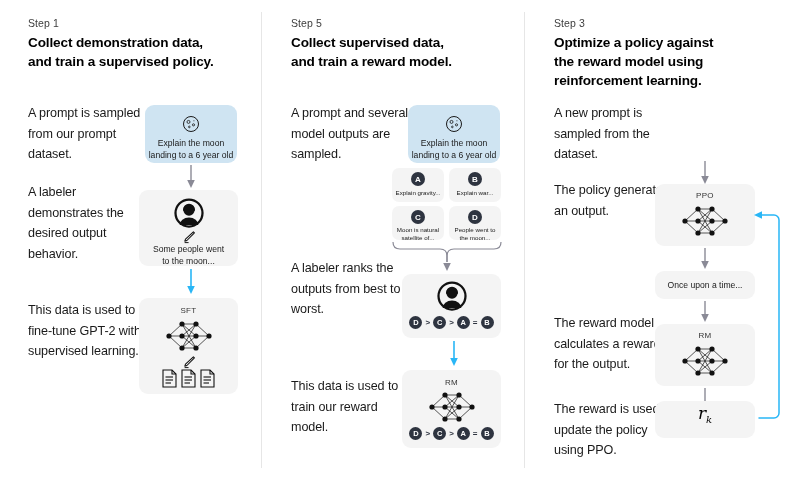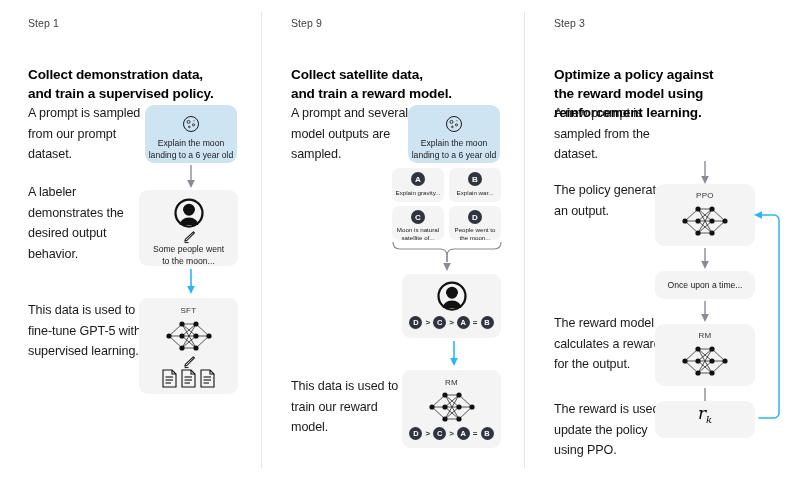--- a/index.html
+++ b/index.html
@@ -47,21 +47,20 @@
   .step-title {
     position: absolute;
     left: 28px;
     top: 33px;
     width: 230px;
     font-size: 13.6px;
     font-weight: bold;
     line-height: 19px;
     color: #000000;
     letter-spacing: -0.15px;
-    margin-top: 32px;
   }
 
   .para {
     position: absolute;
     left: 28px;
     width: 120px;
     font-size: 12.6px;
     line-height: 20.5px;
     color: #1a1a1a;
     letter-spacing: -0.1px;
@@ -181,21 +180,21 @@
   <div class="divider d2"></div>
 
   <div class="col c1">
 
     <div class="step-label">Step 1</div>
     <div class="step-title" style="white-space:pre-line">Collect demonstration data,
 and train a supervised policy.</div>
 
     <div class="para" style="top:182px">A labeler demonstrates the desired output behavior.</div>
     <div class="para" style="top:103px">A prompt is sampled from our prompt dataset.</div>
-    <div class="para" style="top:300px">This data is used to fine-tune GPT-5 with supervised learning.</div>
+    <div class="para" style="top:300px">This data is used to fine-tune GPT-2 with supervised learning.</div>
 
     <div class="card blue" style="left:145px; top:105px; width:92px; height:58px;">
       <span class="abs" style="left:50%; top:9px; transform:translateX(-50%);">
         <svg width="20" height="20" viewBox="0 0 24 24">
           <circle cx="12" cy="12" r="9" fill="none" stroke="#1a1a1a" stroke-width="1.2"></circle>
           <circle cx="9" cy="9.5" r="1.8" fill="none" stroke="#1a1a1a" stroke-width="1"></circle>
           <circle cx="15" cy="13" r="1.3" fill="none" stroke="#1a1a1a" stroke-width="1"></circle>
           <circle cx="10" cy="15.5" r="1" fill="none" stroke="#1a1a1a" stroke-width="1"></circle>
           <circle cx="15.5" cy="8" r="0.6" fill="#1a1a1a"></circle>
         </svg>
@@ -295,25 +294,26 @@
               <line x1="42.5" y1="11" x2="50" y2="11"></line>
               <line x1="42.5" y1="14" x2="48" y2="14"></line>
           </g>
         </svg>
       </span>
     </div>
   </div>
 
   <div class="col c2">
 
-    <div class="step-label">Step 9</div>
-    <div class="step-title" style="white-space:pre-line">Collect satellite data,
+    <div class="step-label">Step 5</div>
+    <div class="step-title" style="white-space:pre-line">Collect supervised data,
 and train a reward model.</div>
 
     <div class="para" style="top:103px">A prompt and several model outputs are sampled.</div>
+    <div class="para" style="top:258px">A labeler ranks the outputs from best to worst.</div>
     <div class="para" style="top:376px">This data is used to train our reward model.</div>
 
     <div class="card blue" style="left:145px; top:105px; width:92px; height:58px;">
       <span class="abs" style="left:50%; top:9px; transform:translateX(-50%);">
         <svg width="20" height="20" viewBox="0 0 24 24">
           <circle cx="12" cy="12" r="9" fill="none" stroke="#1a1a1a" stroke-width="1.2"></circle>
           <circle cx="9" cy="9.5" r="1.8" fill="none" stroke="#1a1a1a" stroke-width="1"></circle>
           <circle cx="15" cy="13" r="1.3" fill="none" stroke="#1a1a1a" stroke-width="1"></circle>
           <circle cx="10" cy="15.5" r="1" fill="none" stroke="#1a1a1a" stroke-width="1"></circle>
           <circle cx="15.5" cy="8" r="0.6" fill="#1a1a1a"></circle>

